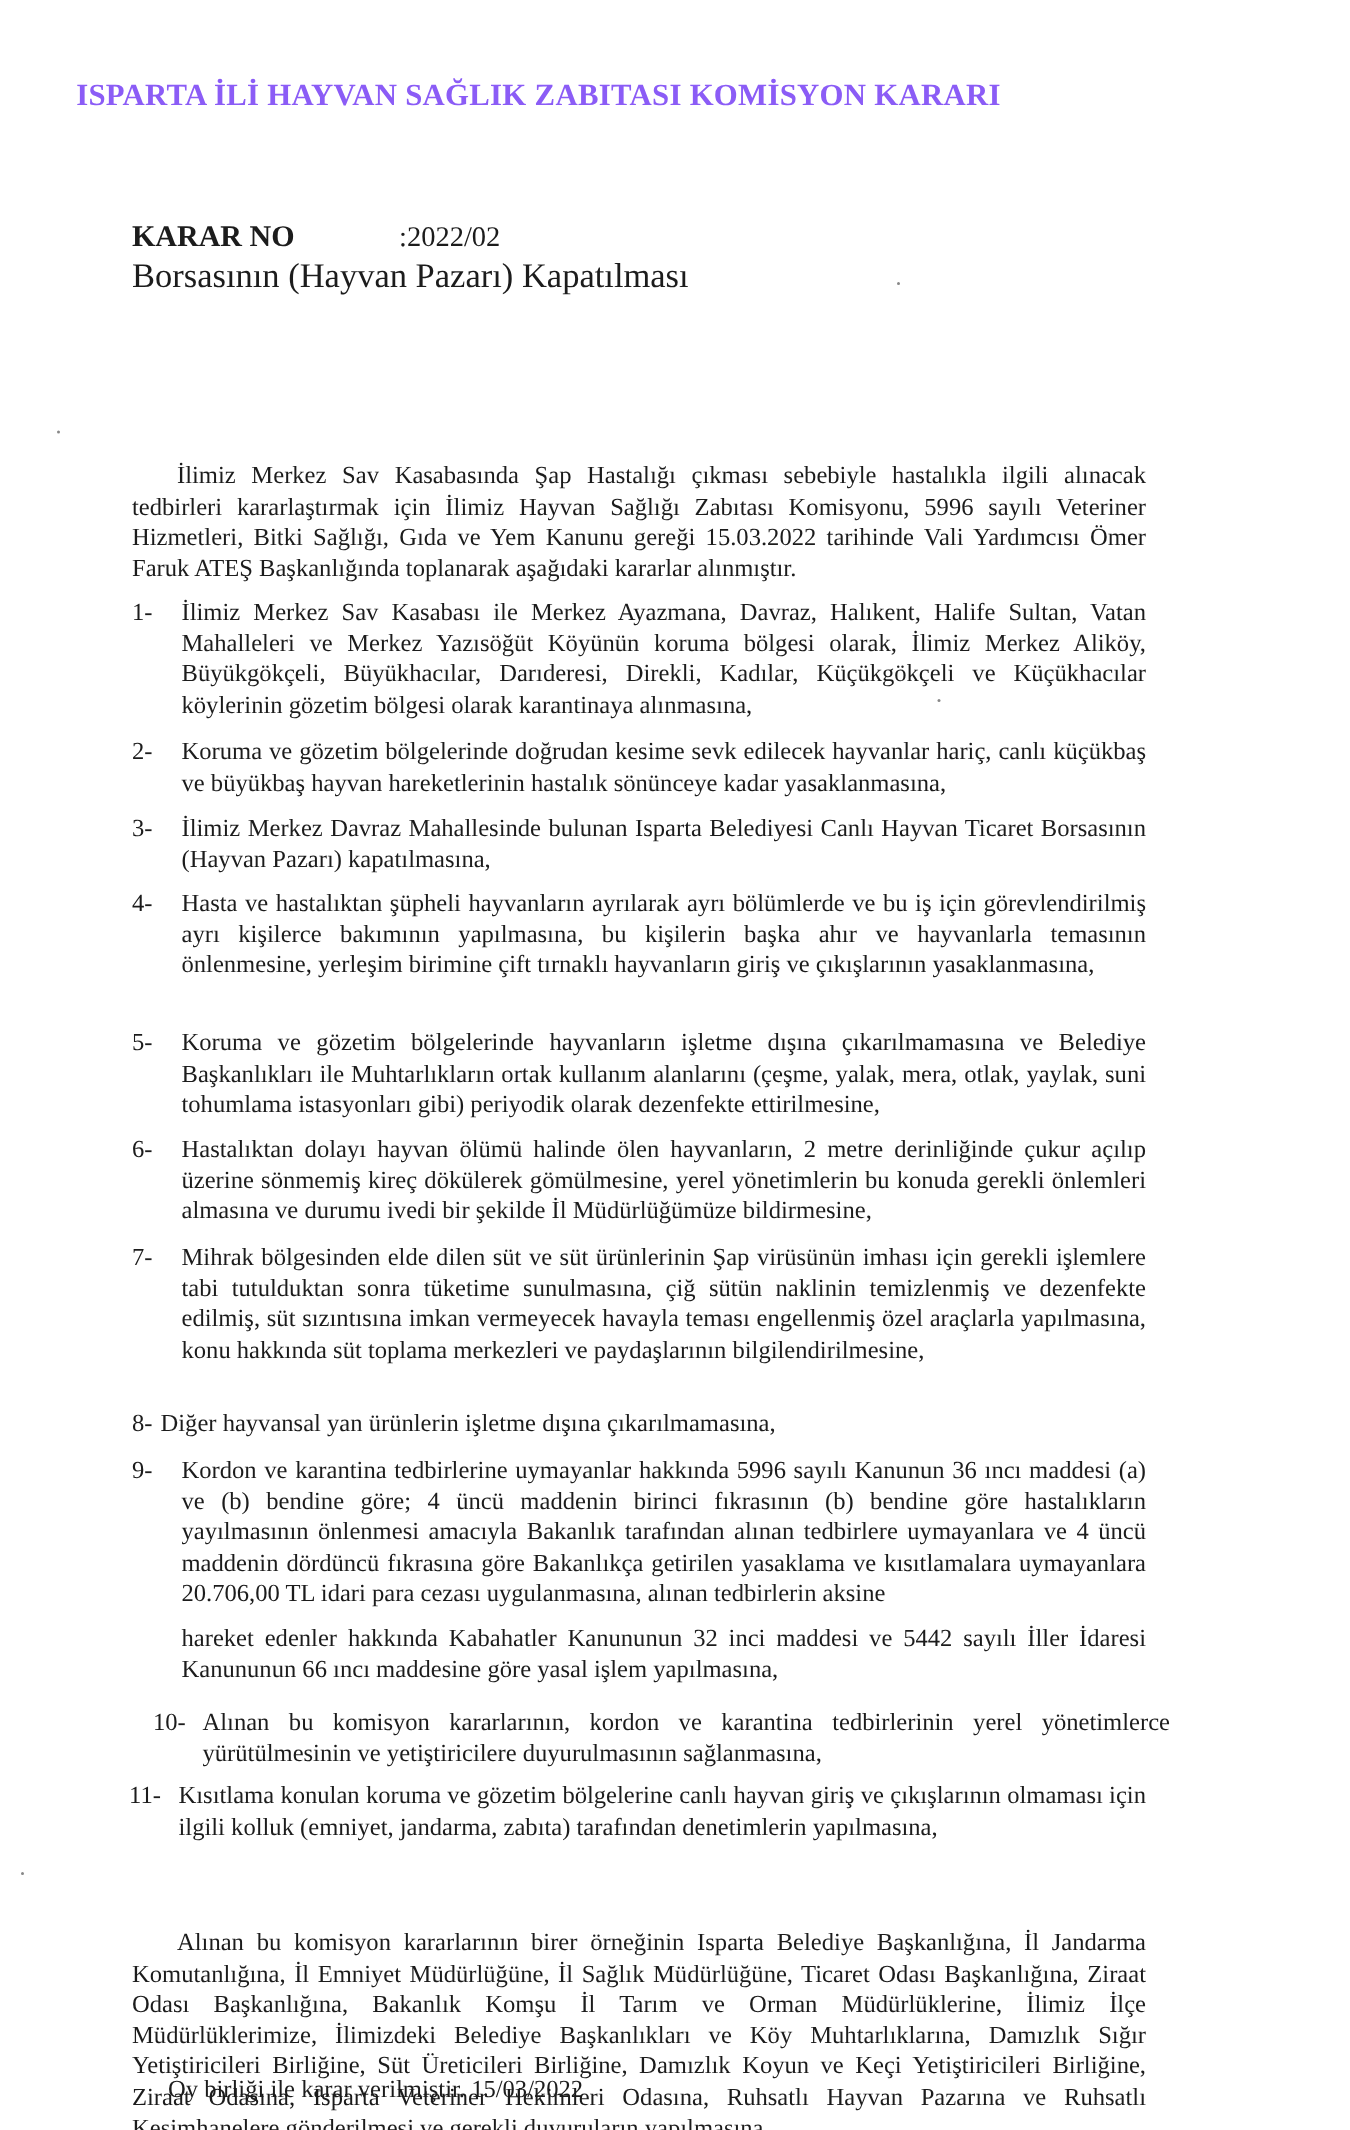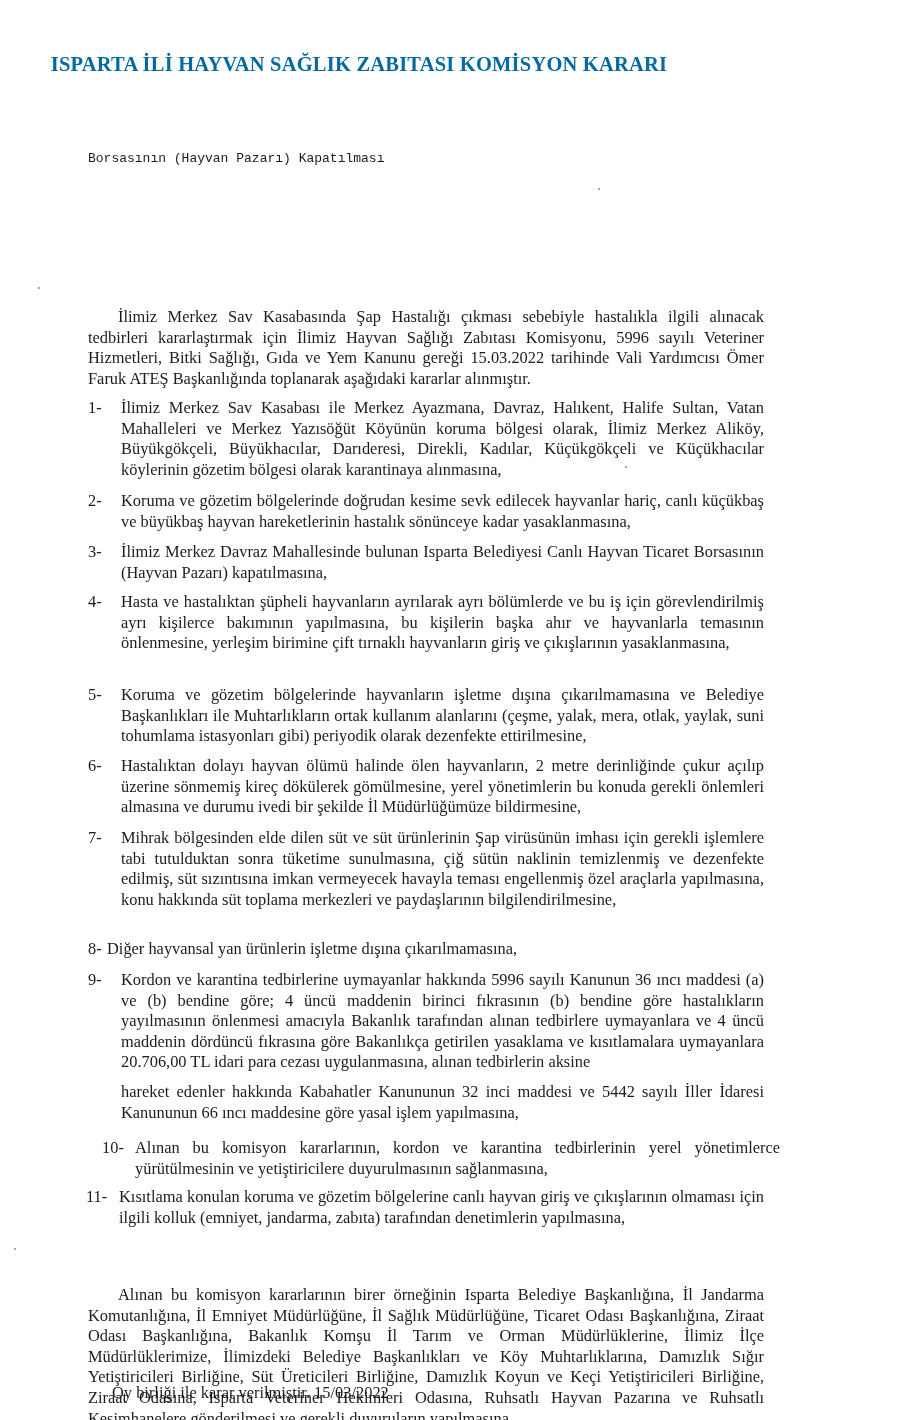--- a/index.html
+++ b/index.html
@@ -3,29 +3,29 @@
 <meta charset="utf-8">
 <style>
   html, body { margin: 0; padding: 0; background: #ffffff; }
   body {
     width: 900px; height: 1420px; position: relative; overflow: hidden;
     font-family: "Liberation Serif", "DejaVu Serif", serif;
     color: #1c1c1c;
   }
   .title {
     position: absolute; left: 0; top: 53px; width: 718px; text-align: center;
-    font-size: 20.5px; font-weight: bold; letter-spacing: 0.2px; color: #0369a1;
+    font-size: 20.5px; font-weight: bold; letter-spacing: 0.2px; color: #8b5cf6;
   }
   .meta { position: absolute; left: 88px; top: 146px; width: 690px; }
   .meta-row { font-size: 20px; line-height: 25px; white-space: nowrap; }
   .meta-label { font-weight: bold; display: inline-block; }
   .lbl-date { width: 178px; }
   .lbl-no { width: 178px; }
   .meta-value { font-size: 19px; }
-  .meta-cont { font-size: 13px; line-height: 25px; font-family: Liberation Mono, monospace; }
+  .meta-cont { font-size: 23px; line-height: 25px; }
 
   .body-text { font-size: 16.4px; line-height: 20.6px; text-align: justify; }
   .para { position: absolute; }
   .intro { left: 88px; top: 307px; width: 676px; text-indent: 30px; }
 
   .item { position: absolute; width: 676px; }
   .item .num { position: absolute; left: 0; top: 0; }
   .item .txt { display: block; text-indent: 0; }
   .ind { padding-left: 33px; }
 
@@ -35,20 +35,23 @@
   .speck { position: absolute; width: 2px; height: 2px; background: #888; border-radius: 1px; }
 </style>
 </head>
 <body>
 
 <div>
 
   <div class="title">ISPARTA İLİ  HAYVAN SAĞLIK ZABITASI KOMİSYON KARARI</div>
 
   <div class="meta">
+    <div class="meta-row">
+      <span class="meta-label lbl-no">KARAR NO</span><span class="meta-value">:2022/02</span>
+    </div>
     <div class="meta-cont">Borsasının (Hayvan Pazarı) Kapatılması</div>
   </div>
 
   <p class="para body-text intro" style="margin:0">İlimiz Merkez Sav Kasabasında Şap Hastalığı çıkması sebebiyle hastalıkla ilgili alınacak tedbirleri kararlaştırmak için İlimiz Hayvan Sağlığı Zabıtası Komisyonu, 5996 sayılı Veteriner Hizmetleri, Bitki Sağlığı, Gıda ve Yem Kanunu gereği 15.03.2022 tarihinde Vali Yardımcısı Ömer Faruk ATEŞ Başkanlığında toplanarak aşağıdaki kararlar alınmıştır.</p>
 
   <div class="item body-text" style="left:88px; top:398px; width:676px;">
     <span class="num">1-</span>
     <span class="txt ind">İlimiz Merkez Sav Kasabası ile Merkez Ayazmana, Davraz, Halıkent, Halife Sultan, Vatan Mahalleleri ve Merkez Yazısöğüt Köyünün koruma bölgesi olarak, İlimiz Merkez Aliköy, Büyükgökçeli, Büyükhacılar, Darıderesi, Direkli, Kadılar, Küçükgökçeli ve Küçükhacılar köylerinin gözetim bölgesi olarak karantinaya alınmasına,</span>
   </div>
 

